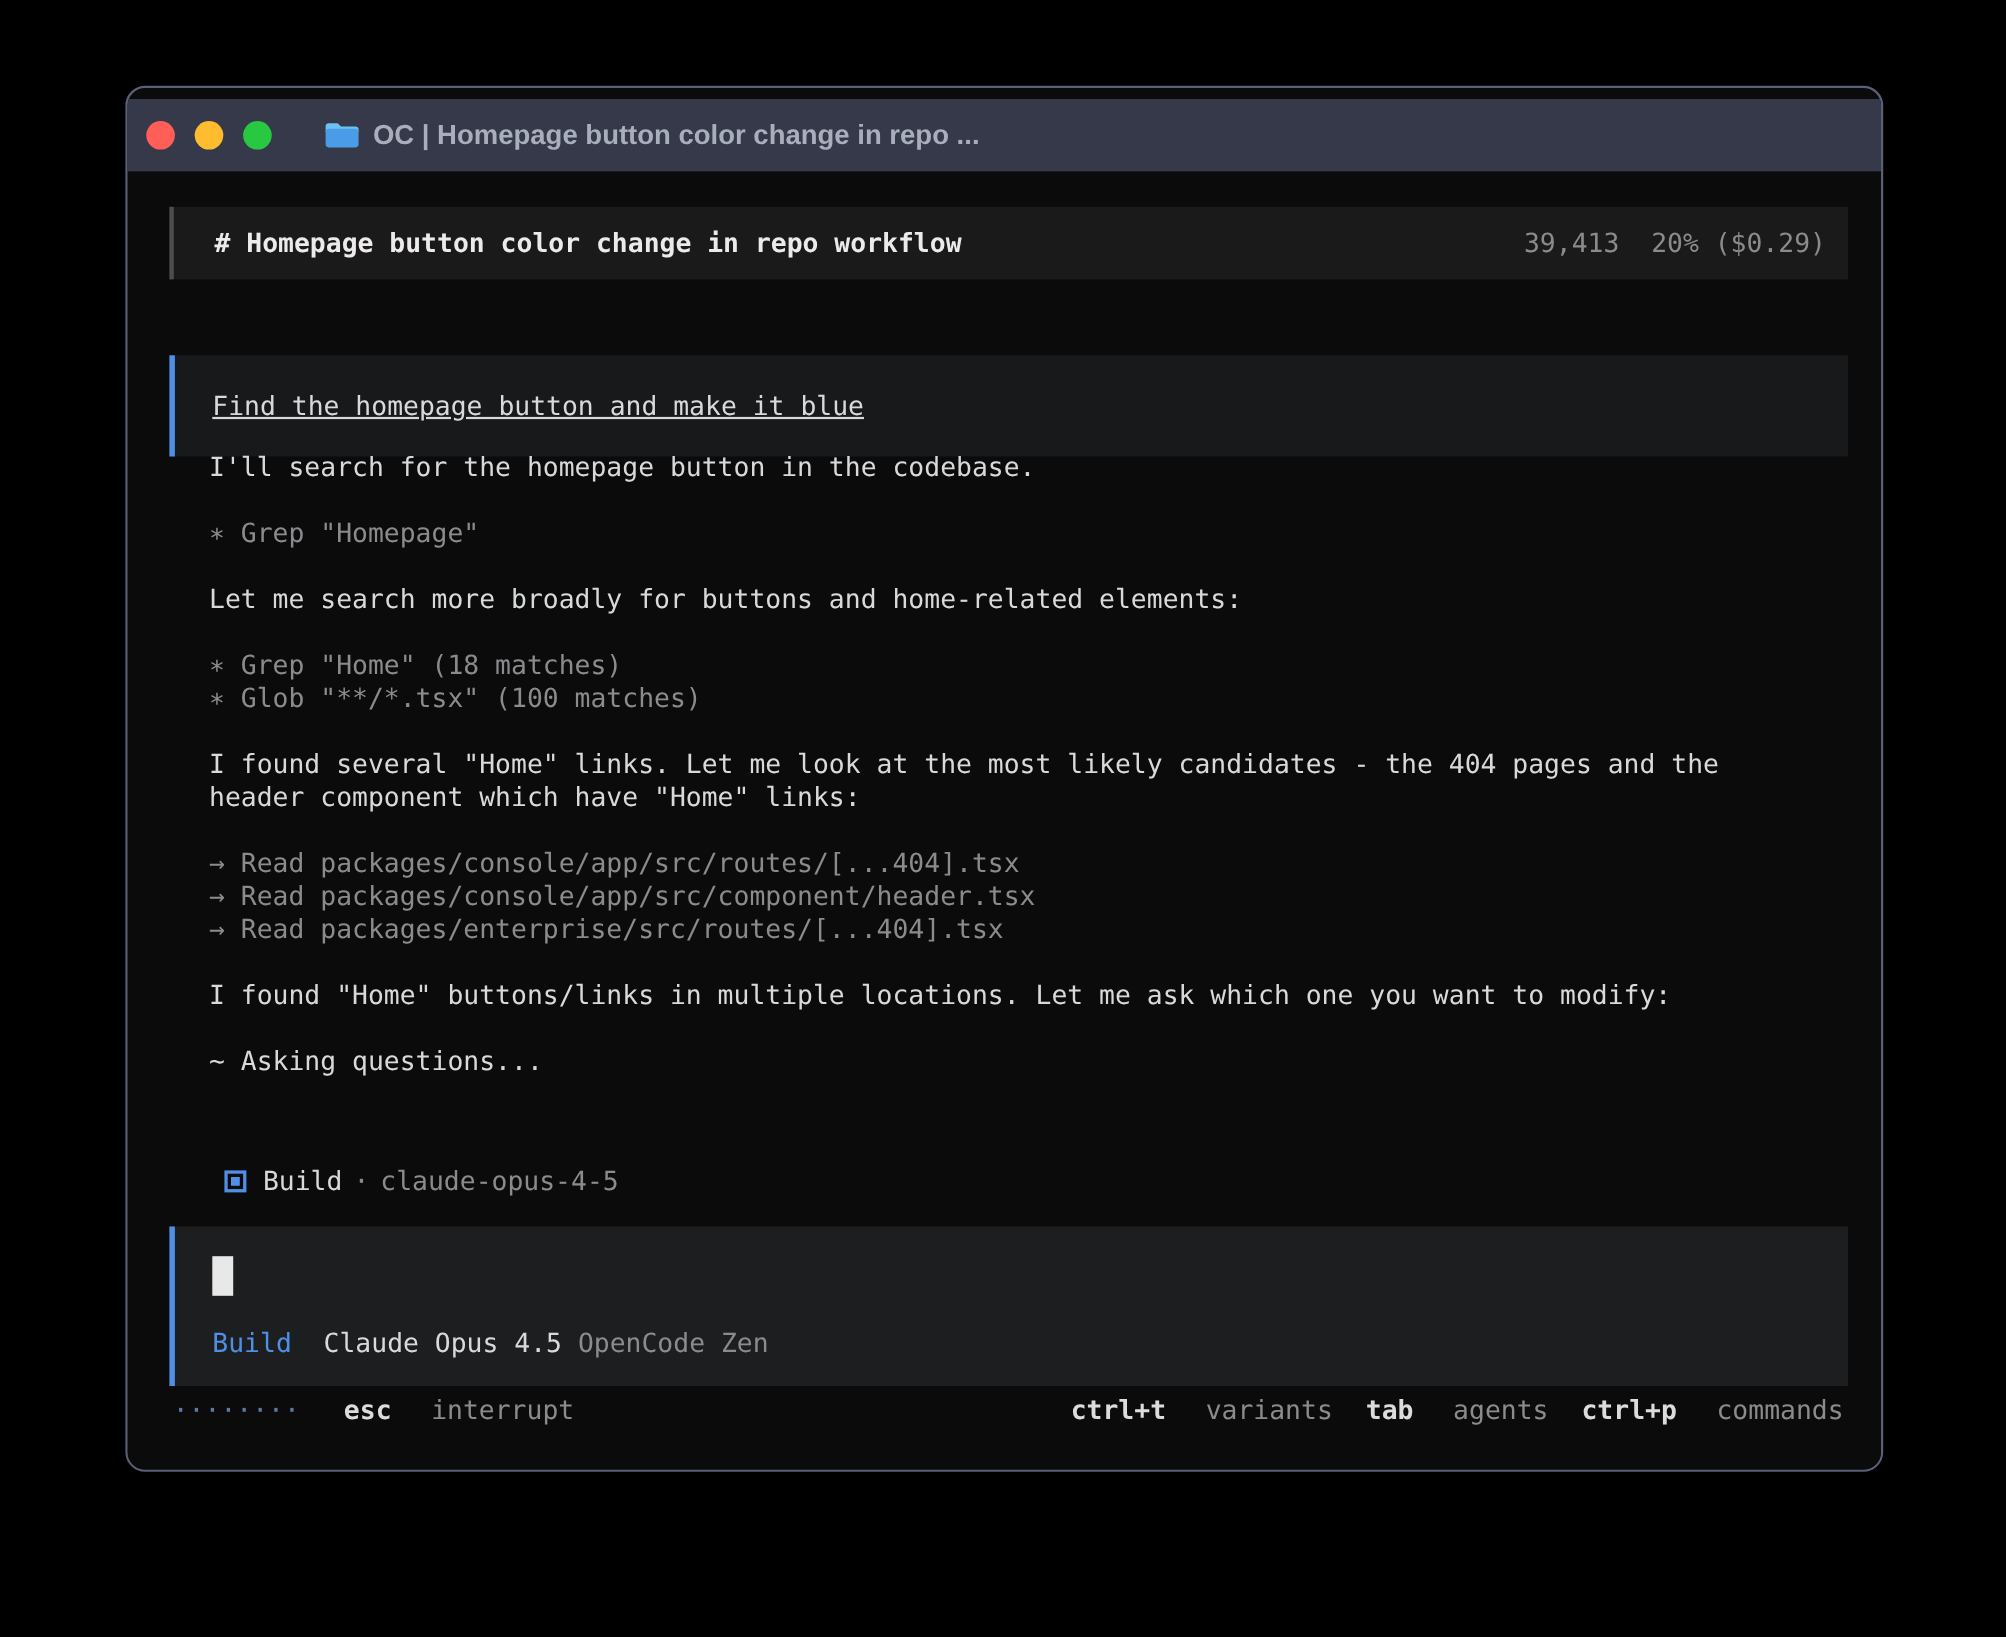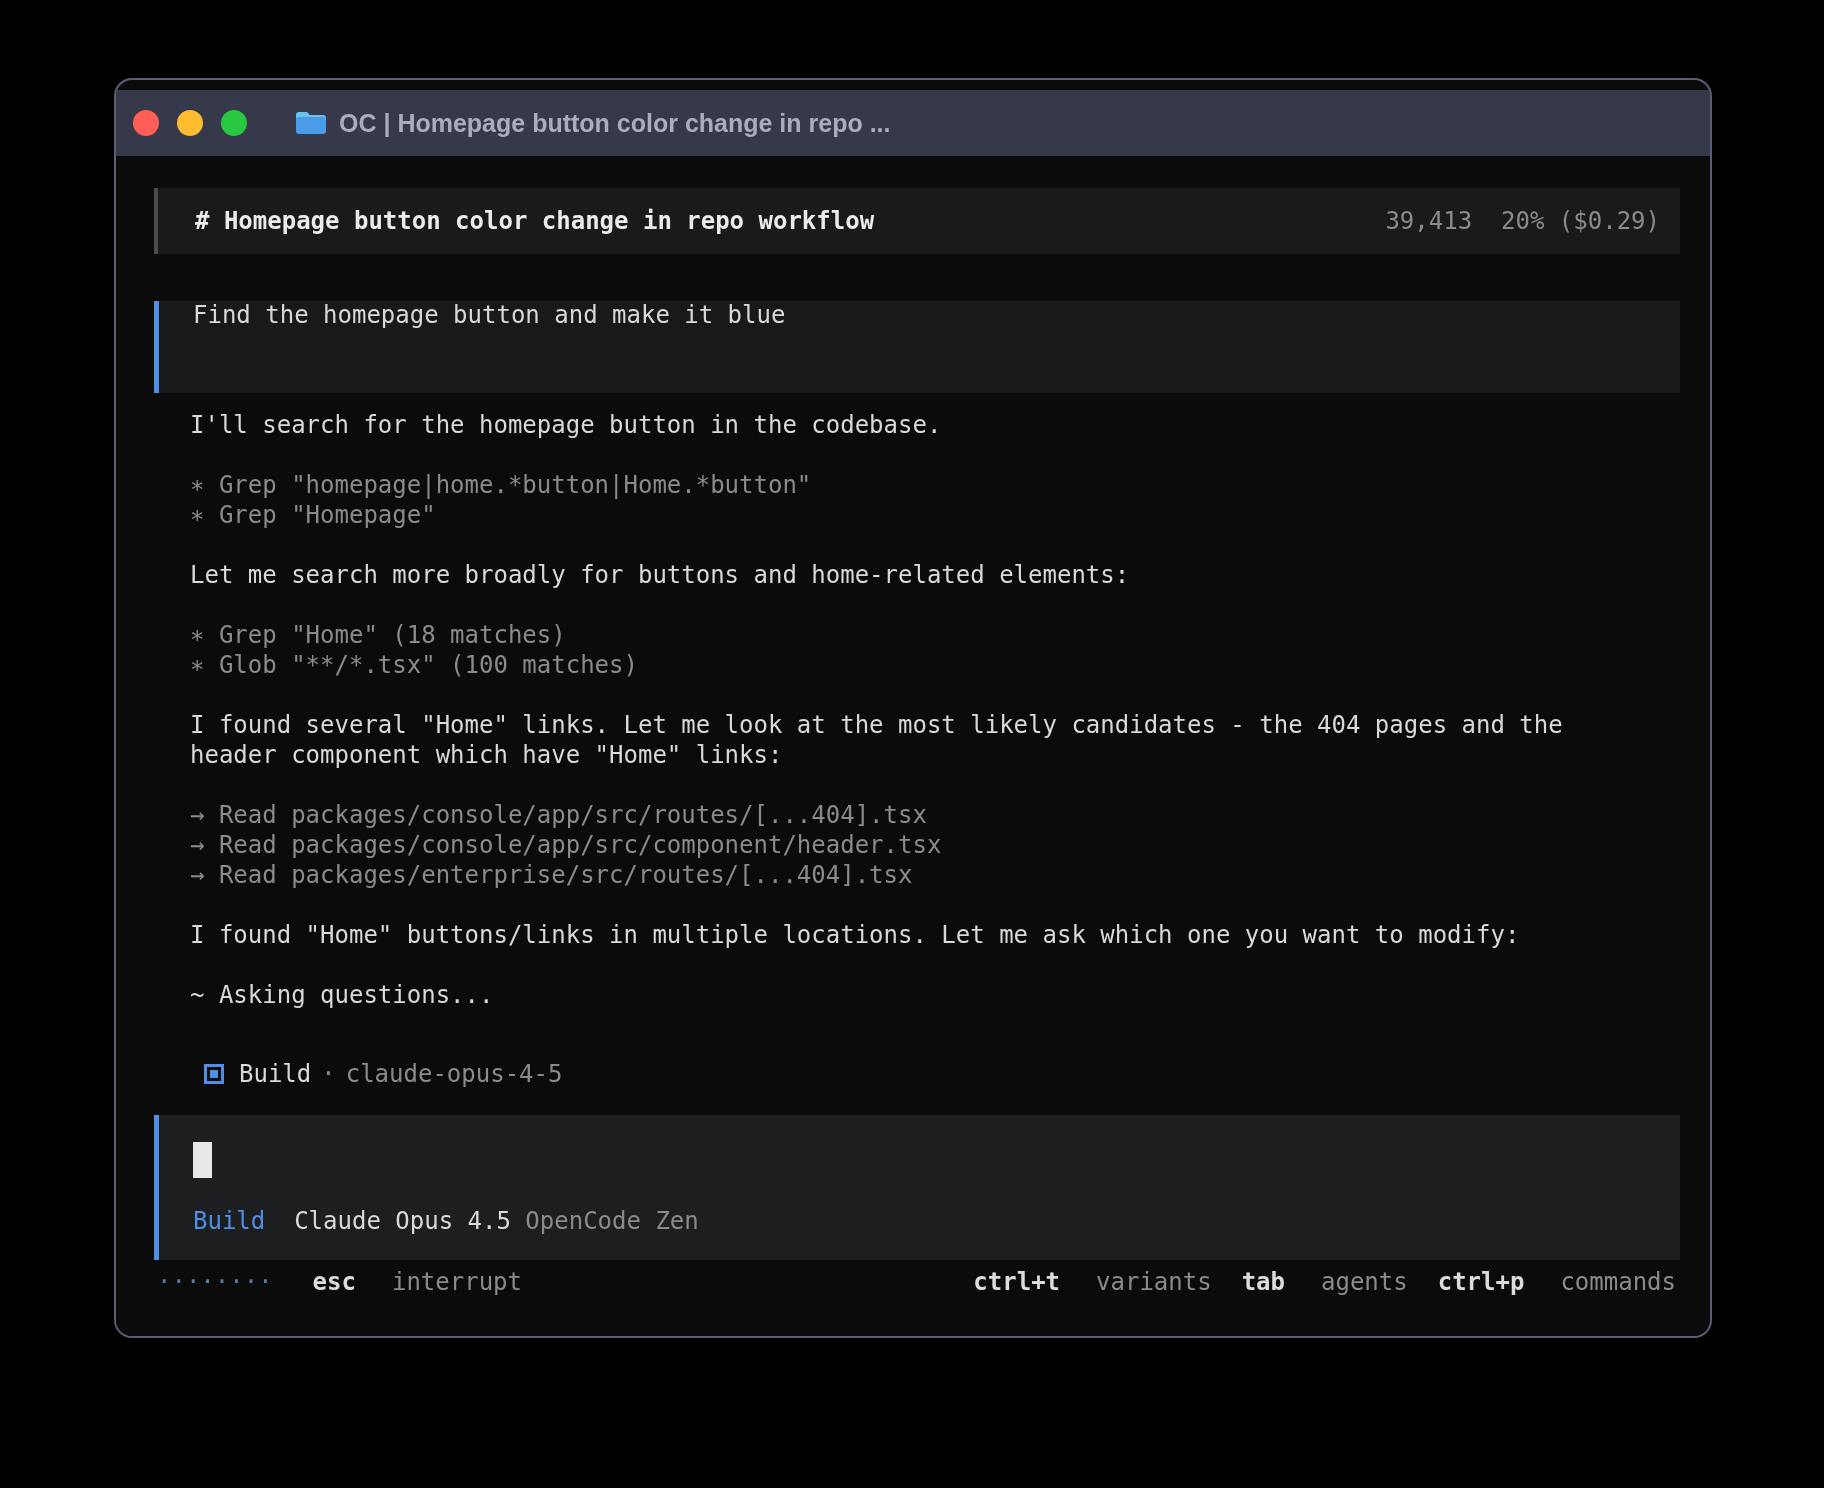--- a/index.html
+++ b/index.html
@@ -35,24 +35,24 @@
   .session-header {
     top:32px; height:66px; background:var(--block-bg,#1a1a1b);
     border-left:4px solid var(--header-border,#4d4d4d);
     display:flex; align-items:center; justify-content:space-between;
     padding:0 20px 0 37px; font-size:24px;
   }
   .session-header .ttl { font-weight:700; color:#eceaea; white-space:pre; }
   .session-header .stats { color:var(--text-dim,#8a8b8d); white-space:pre; }
   .stats span { white-space:pre; }
   .user-msg {
-    top:145px; height:92px; background:var(--user-block-bg,#18191a);
+    top:167px; height:92px; background:var(--user-block-bg,#18191a);
     border-left:5px solid var(--accent,#4f8fe6);
-    display:flex; padding-left:34px;
-    font-size:24px; color:var(--text-light,#d8d9da);
+    display:flex; align-items:center; padding-left:34px;
+    font-size:24px; color:var(--text-light,#d8d9da);text-decoration:underline;
   }
   .transcript { position:absolute; left:74px; top:254px; width:1500px; font-size:24px; }
   .para { margin-bottom:30px; }
   .para:last-child { margin-bottom:0; }
   .line { height:30px; line-height:30px; white-space:pre; }
   .tone-light { color:var(--text-light,#d8d9da); }
   .tone-dim   { color:var(--text-dim,#8a8b8d); }
   .agent-row {
     position:absolute; left:74px; top:903px; height:30px;
     display:flex; align-items:center; font-size:24px;
@@ -123,21 +123,20 @@
 
       <div class="block user-msg">
         <span>Find the homepage button and make it blue</span>
       </div>
 
       <div class="transcript">
           <div class="para tone-light">
             <div class="line">I'll search for the homepage button in the codebase.</div>
           </div>
           <div class="para tone-dim">
-            <div class="line">∗ Grep "homepage|home.*button|Home.*button"</div>
             <div class="line">∗ Grep "Homepage"</div>
           </div>
           <div class="para tone-light">
             <div class="line">Let me search more broadly for buttons and home-related elements:</div>
           </div>
           <div class="para tone-dim">
             <div class="line">∗ Grep "Home" (18 matches)</div>
             <div class="line">∗ Glob "**/*.tsx" (100 matches)</div>
           </div>
           <div class="para tone-light">

